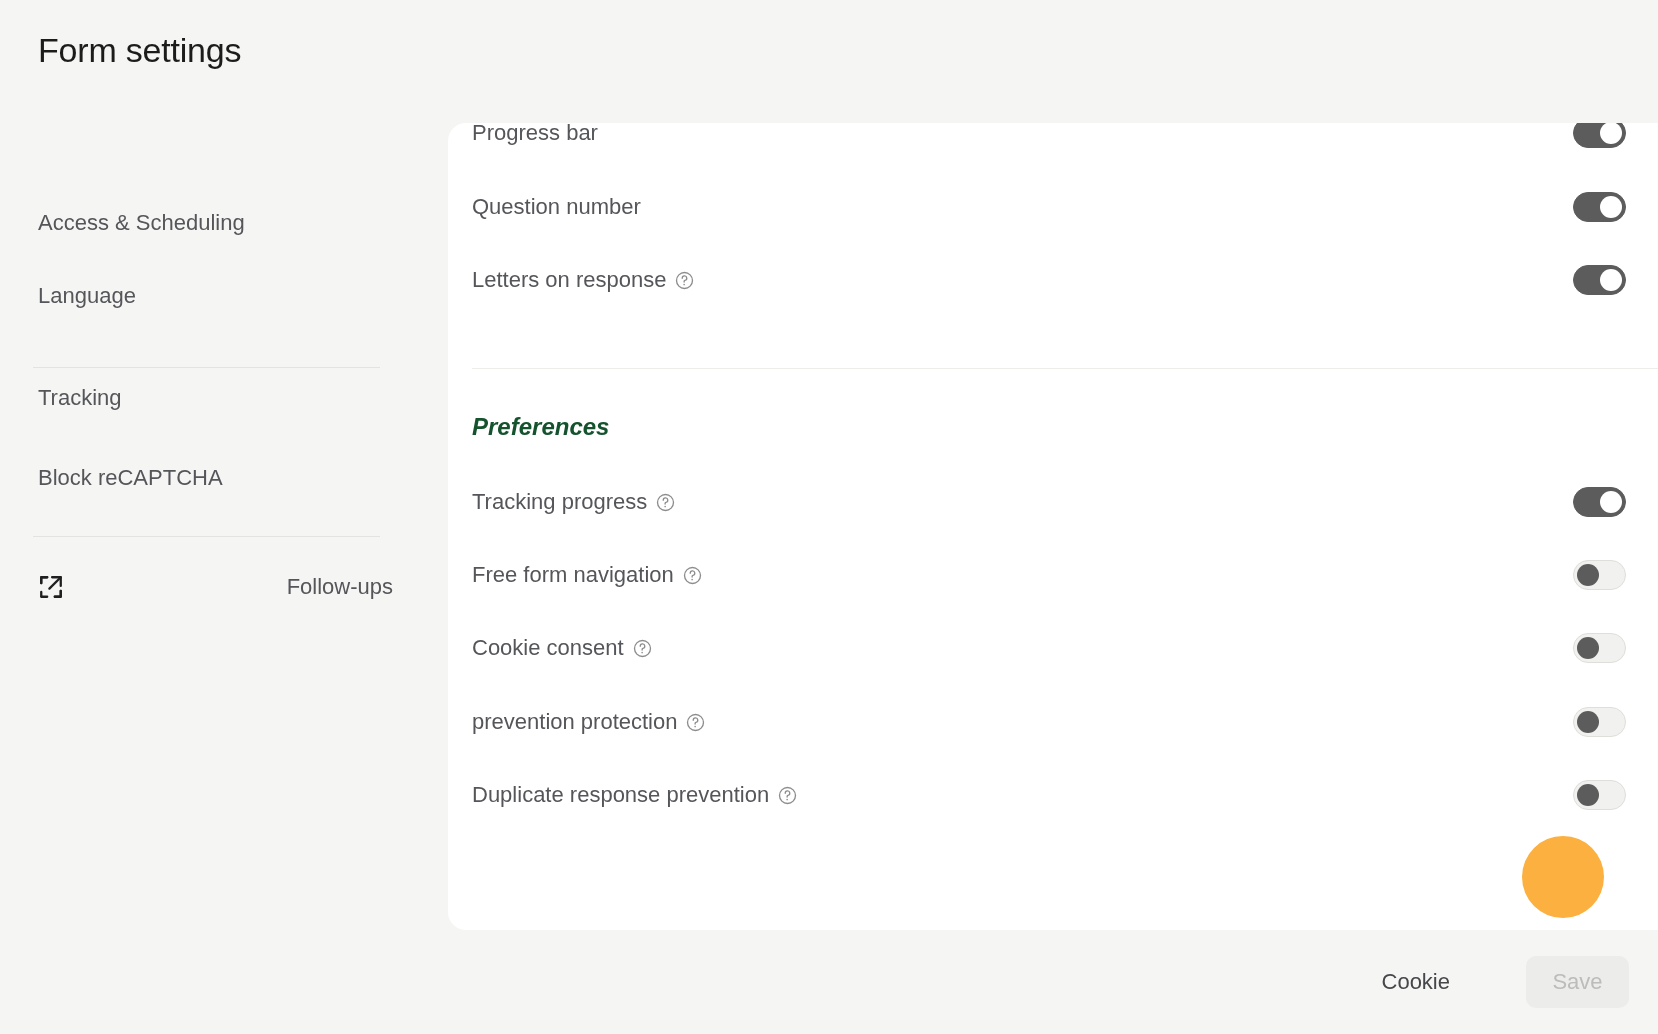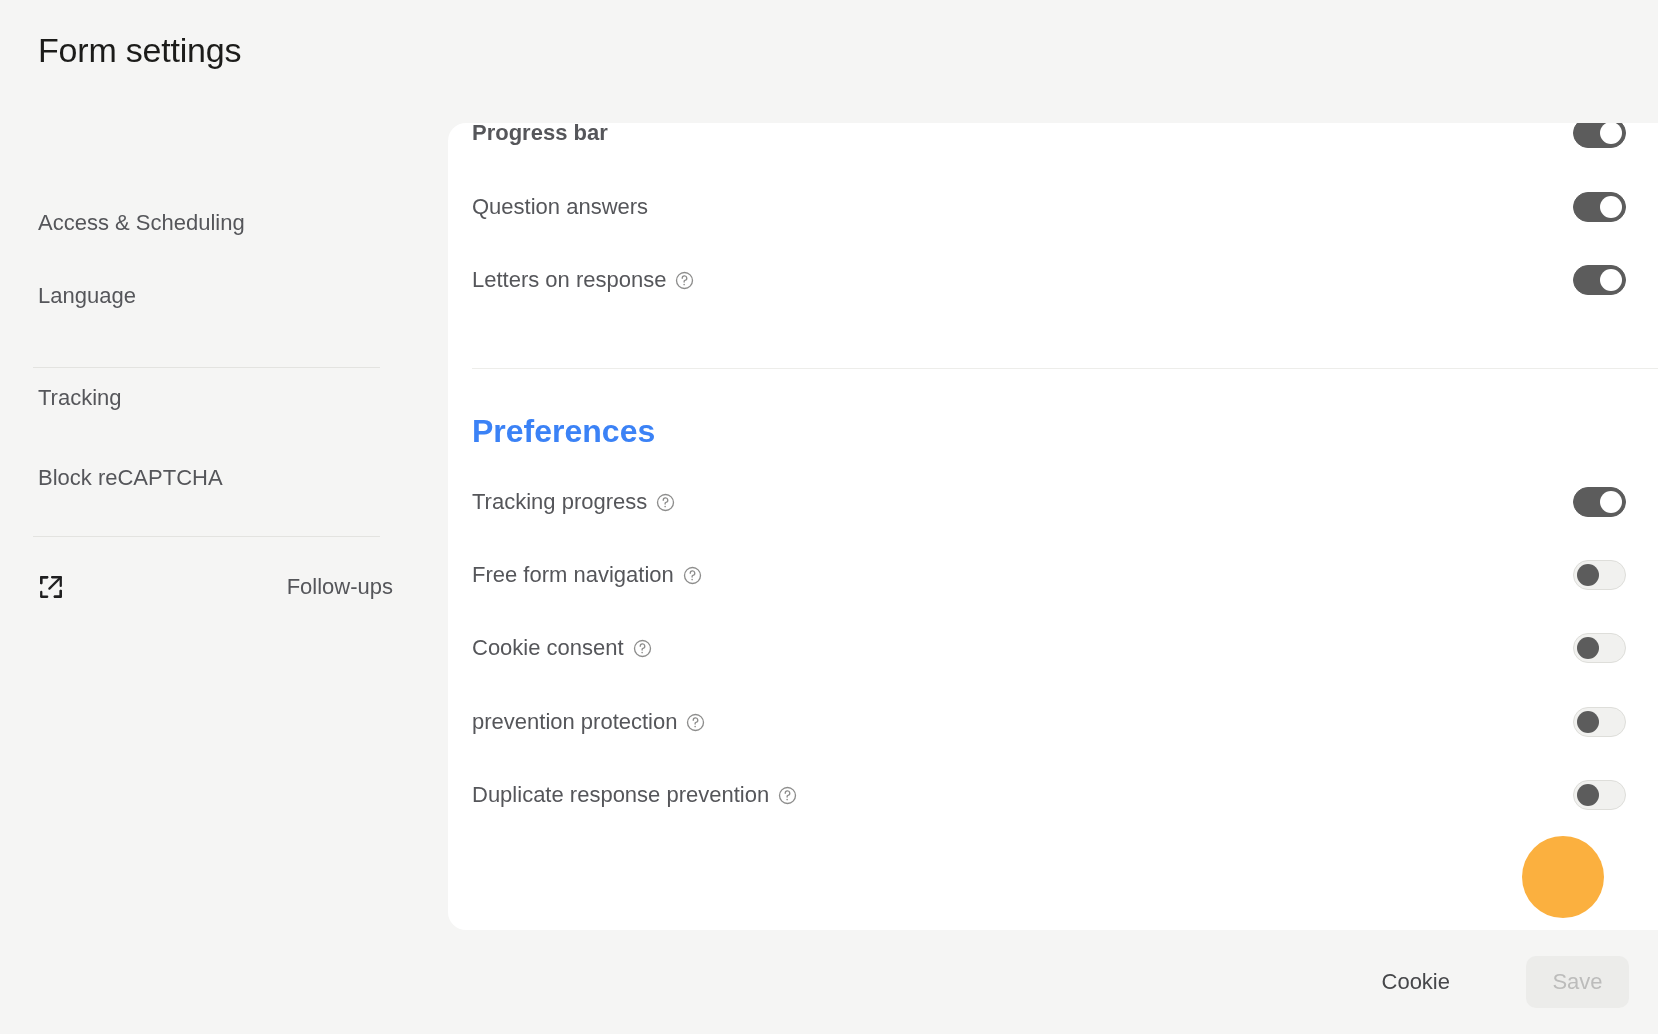--- a/index.html
+++ b/index.html
@@ -173,24 +173,25 @@
     position: absolute;
     left: 52px;
     width: 1188px;
     height: 1px;
     background: #ededea;
   }
 
   #section-heading {
     position: absolute;
     left: 24px;
-    font-size: 32px;
+    font-size: 24px;
     font-weight: 700;
-    color: #3b82f6;
-    white-space: nowrap;
+    color: #14532d;
+    white-space: nowrap;
+    font-style: italic;
   }
 
   
   #footer {
     position: absolute;
     left: 0;
     top: 930px;
     width: 1658px;
     height: 104px;
     background: #f5f5f4;
@@ -284,32 +285,32 @@
         <polyline points="17.5,21 21,21 21,17.5" opacity="0"></polyline>
         <path d="M3 3 L8.5 3 M3 3 L3 8.5 M3 16.5 L3 21 L8.5 21 M15.5 21 L21 21 L21 15.5"></path>
       </svg>
       <span class="nav-label">Follow-ups</span>
     </div>
 
   </div>
 
   <div id="content-card">
 
-    <div class="setting-row" style="top:-10px;font-weight:bold;">
+    <div class="setting-row" style="top:-10px;">
       <span class="setting-label">
         <span>Progress bar</span>
       </span>
       <span class="toggle on">
         <span class="knob"></span>
       </span>
     </div>
 
     <div class="setting-row" style="top:64px;">
       <span class="setting-label">
-        <span>Question answers</span>
+        <span>Question number</span>
       </span>
       <span class="toggle on">
         <span class="knob"></span>
       </span>
     </div>
 
     <div class="setting-row" style="top:137px;">
       <span class="setting-label">
         <span>Letters on response</span>
         <svg class="help-icon" viewBox="0 0 20 20" fill="none" stroke="#8d8d8c" stroke-width="1.4">

